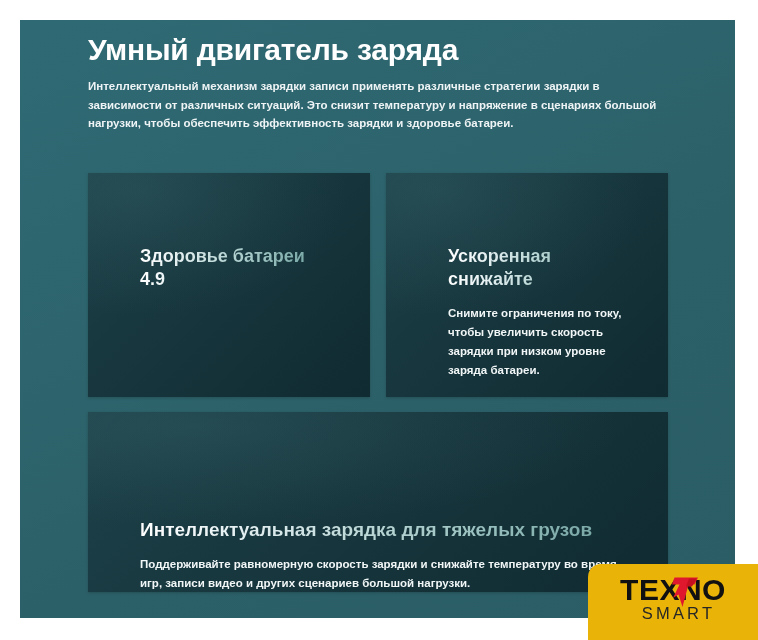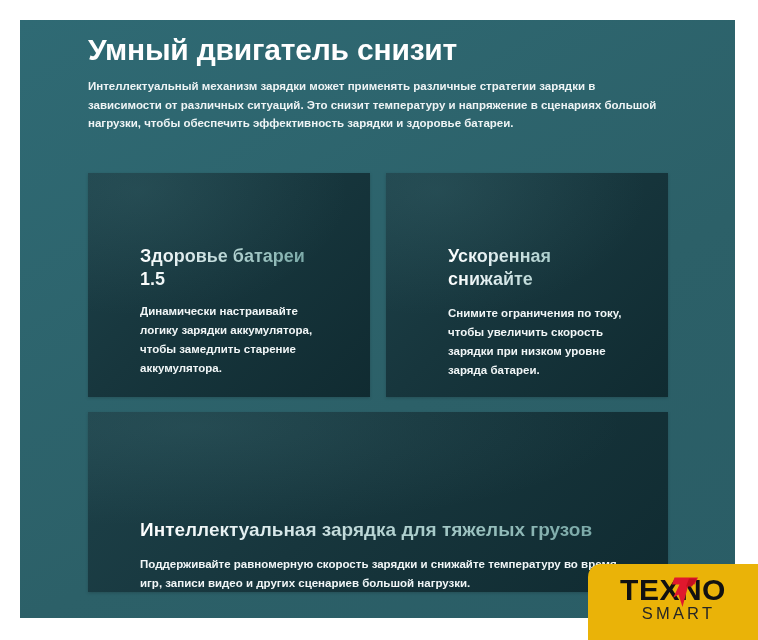--- a/index.html
+++ b/index.html
@@ -161,30 +161,29 @@
     letter-spacing: 3.2px;
     color: #262626;
     padding-left: 11px;
   }
 </style>
 </head>
 <body>
 
 <div class="panel">
 
-  <h1 class="page-title">Умный двигатель снизит</h1>
-
-  <p class="intro">Интеллектуальный механизм зарядки может применять различные стратегии зарядки в зависимости от различных ситуаций. Это снизит температуру и напряжение в сценариях большой нагрузки, чтобы обеспечить эффективность зарядки и здоровье батареи.</p>
+  <h1 class="page-title">Умный двигатель заряда</h1>
+
+  <p class="intro">Интеллектуальный механизм зарядки записи применять различные стратегии зарядки в зависимости от различных ситуаций. Это снизит температуру и напряжение в сценариях большой нагрузки, чтобы обеспечить эффективность зарядки и здоровье батареи.</p>
 
   <div class="cards">
 
     <div class="card card-1">
       <div class="card-inner">
-        <h2 class="card-title">Здоровье батареи 1.5</h2>
-        <p class="card-text">Динамически настраивайте логику зарядки аккумулятора, чтобы замедлить старение аккумулятора.</p>
+        <h2 class="card-title">Здоровье батареи 4.9</h2>
       </div>
     </div>
 
     <div class="card card-2">
       <div class="card-inner">
         <h2 class="card-title">Ускоренная снижайте</h2>
         <p class="card-text">Снимите ограничения по току, чтобы увеличить скорость зарядки при низком уровне заряда батареи.</p>
       </div>
     </div>
 

